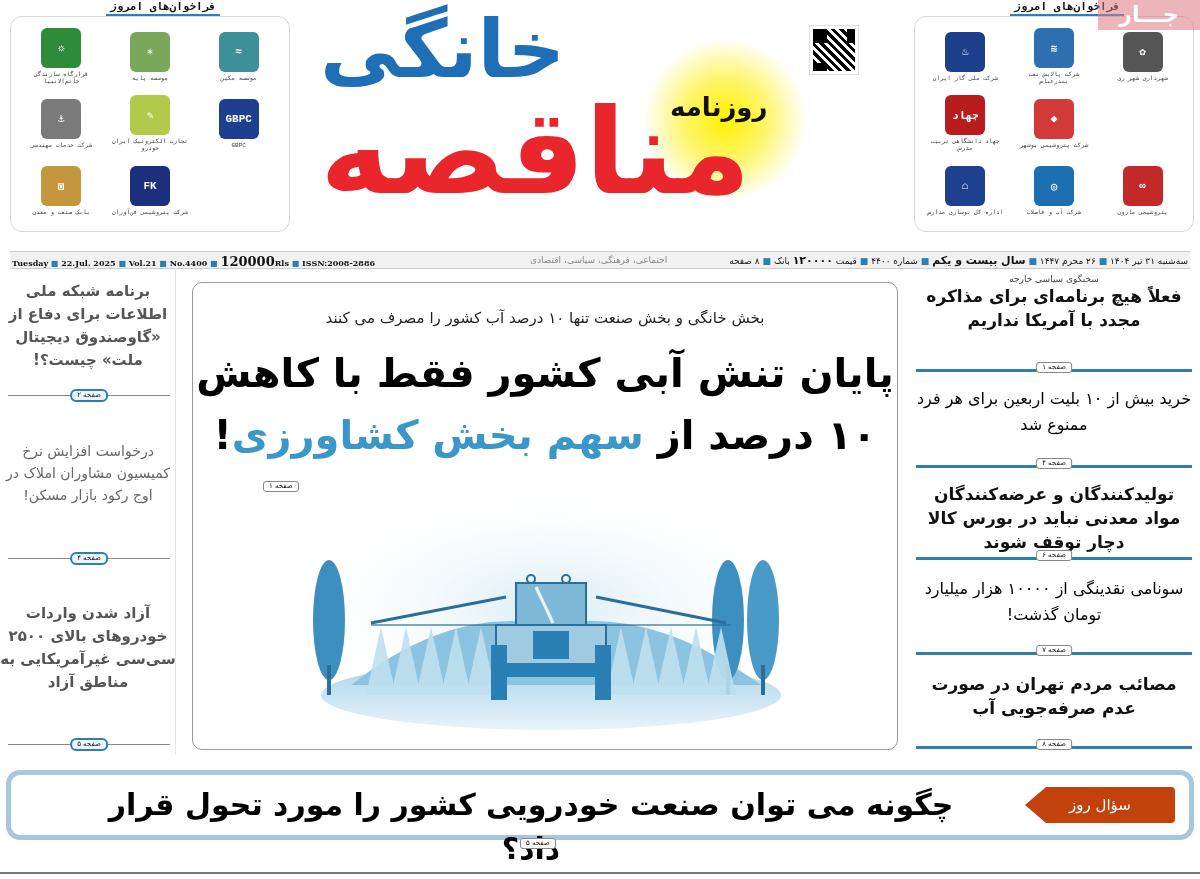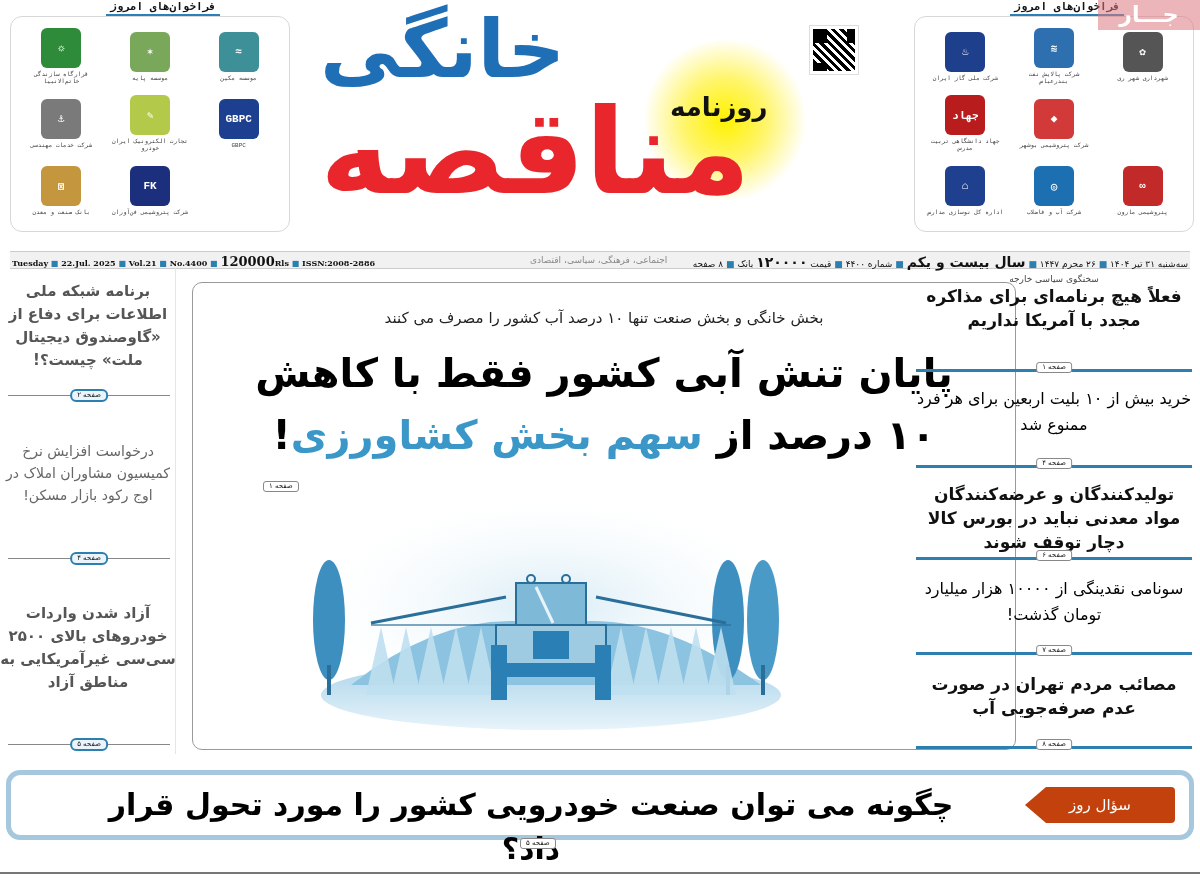--- a/index.html
+++ b/index.html
@@ -33,41 +33,41 @@
       linear-gradient(#000,#000) 0 34px/14px 14px no-repeat,
       repeating-linear-gradient(45deg,#000 0 3px,#fff 3px 6px);
       border: 3px solid #fff; outline: 1px solid #ddd; }
 
   
   .dateline { position: absolute; left: 10px; top: 244px; width: 1180px; height: 18px; background: #f1f1f1; border-top: 1px solid #ccc; border-bottom: 1px solid #ccc; margin-top: 7px; }
   .dateline .en { position: absolute; left: 2px; top: 2px; font-family: "DejaVu Serif", serif; font-size: 8px; font-weight: bold; color: #111; }
   .dateline .en .big { font-size: 13px; }
   .dateline .sections { position: absolute; left: 520px; top: 3px; font-size: 9px; color: #888; direction: rtl; }
   .dateline .fa { position: absolute; right: 2px; top: 2px; font-size: 9px; direction: rtl; color: #111; }
-  .dateline .fa b { font-size: 14px; }
+  .dateline .fa b { font-size: 11px; }
 
   
   .right-col { position: absolute; left: 914px; top: 268px; width: 280px; height: 486px; }
   .news-block { position: absolute; left: 0; width: 280px; text-align: center; direction: rtl; }
   .kicker { font-size: 9px; color: #444; }
   .headline-bold { font-size: 17px; font-weight: bold; line-height: 24px; color: #111; }
   .headline-light { font-size: 16px; line-height: 26px; color: #000000; }
   .page-divider { position: absolute; left: 2px; width: 276px; height: 3px; background: #2d7fb0; }
   .page-tag { position: absolute; left: 50%; transform: translateX(-50%); top: -7px; font-size: 7px; background: #fff; border: 1px solid #888; border-radius: 3px; padding: 0 5px; line-height: 9px; direction: rtl; color: #111; }
 
   
   .left-col { position: absolute; left: 0; top: 268px; width: 176px; height: 486px; border-right: 1px solid #e6e6e6; }
   .left-block { position: absolute; left: 0; width: 176px; text-align: center; direction: rtl; color: #555; }
   .left-block.bold { font-size: 15px; font-weight: bold; line-height: 23px; }
   .left-block.light { font-size: 14px; line-height: 22px; color: #666; }
   .left-divider { position: absolute; left: 8px; width: 162px; height: 1px; background: #888; }
   .left-divider .page-tag { border-color: #2d7fb0; background: #eaf4fa; border-width: 2px; border-radius: 6px; top: -6px; }
 
   
-  .lead-box { position: absolute; left: 192px; top: 282px; width: 824px; height: 468px; border: 1px solid #999; border-radius: 10px; background: #fff; overflow: hidden; }
+  .lead-box { position: absolute; left: 192px; top: 282px; width: 706px; height: 468px; border: 1px solid #999; border-radius: 10px; background: #fff; overflow: hidden; }
   .lead-kicker { position: absolute; left: 0; top: 26px; width: 100%; text-align: center; font-size: 15px; direction: rtl; color: #222; }
   .lead-h1 { position: absolute; left: 0; top: 62px; width: 100%; text-align: center; font-size: 40px; font-weight: bold; direction: rtl; color: #000; line-height: 56px; letter-spacing: -1px; }
   .lead-h2 { position: absolute; left: 0; top: 124px; width: 100%; text-align: center; font-size: 40px; font-weight: bold; direction: rtl; color: #000; line-height: 56px; letter-spacing: -1px; }
   .lead-h2 .hl { color: #3a97c8; }
   .lead-page-tag { position: absolute; left: 70px; top: 198px; font-size: 7px; border: 1px solid #888; border-radius: 3px; padding: 0 5px; line-height: 9px; direction: rtl; background: #fff; }
   .illus { position: absolute; left: 98px; top: 212px; width: 520px; height: 250px; }
 
   
   .q-box { position: absolute; left: 6px; top: 770px; width: 1188px; height: 70px; border: 5px solid #a6c8de; border-radius: 14px; background: #fff; }
   .q-label { position: absolute; right: 14px; top: 12px; width: 150px; height: 36px; background: #c2410c; color: #fff; font-size: 15px; direction: rtl; text-align: center; line-height: 36px; clip-path: polygon(14% 0, 100% 0, 100% 100%, 14% 100%, 0 50%); border-radius: 4px; }

